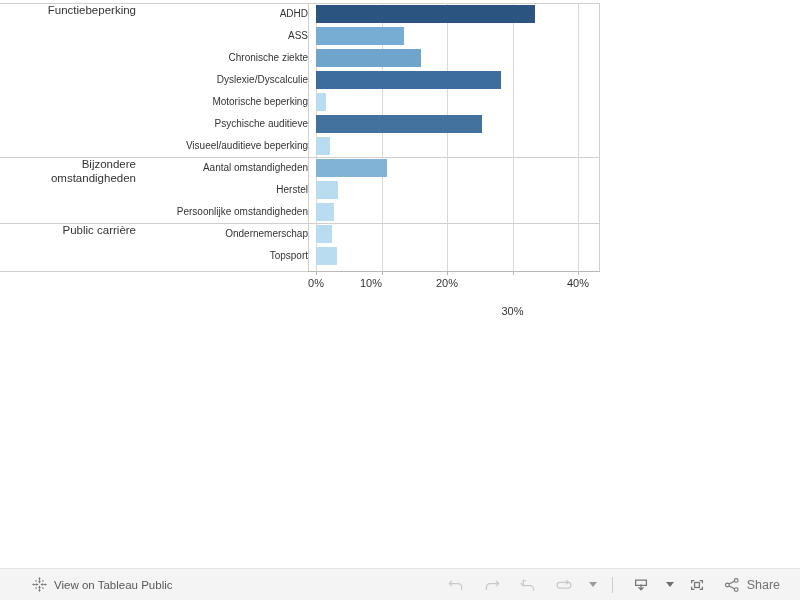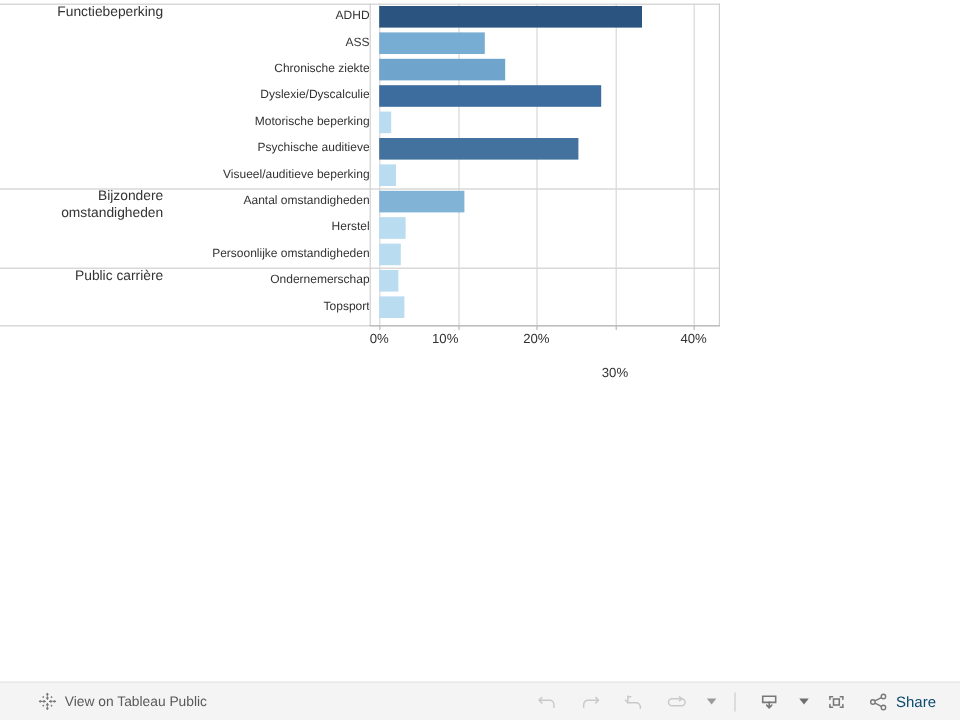--- a/index.html
+++ b/index.html
@@ -218,21 +218,21 @@
     display: flex;
     align-items: center;
     gap: 6px;
     cursor: pointer;
     padding: 0 6px 0 8px;
     height: 31px;
   }
 
   .share-label {
     font-size: 12.5px;
-    color: #0c4a6e;
+    color: #737373;
   }
 
   .caret {
     width: 0;
     height: 0;
     border-left: 4px solid transparent;
     border-right: 4px solid transparent;
     border-top: 5px solid #9b9b9b;
     margin-left: 3px;
   }

